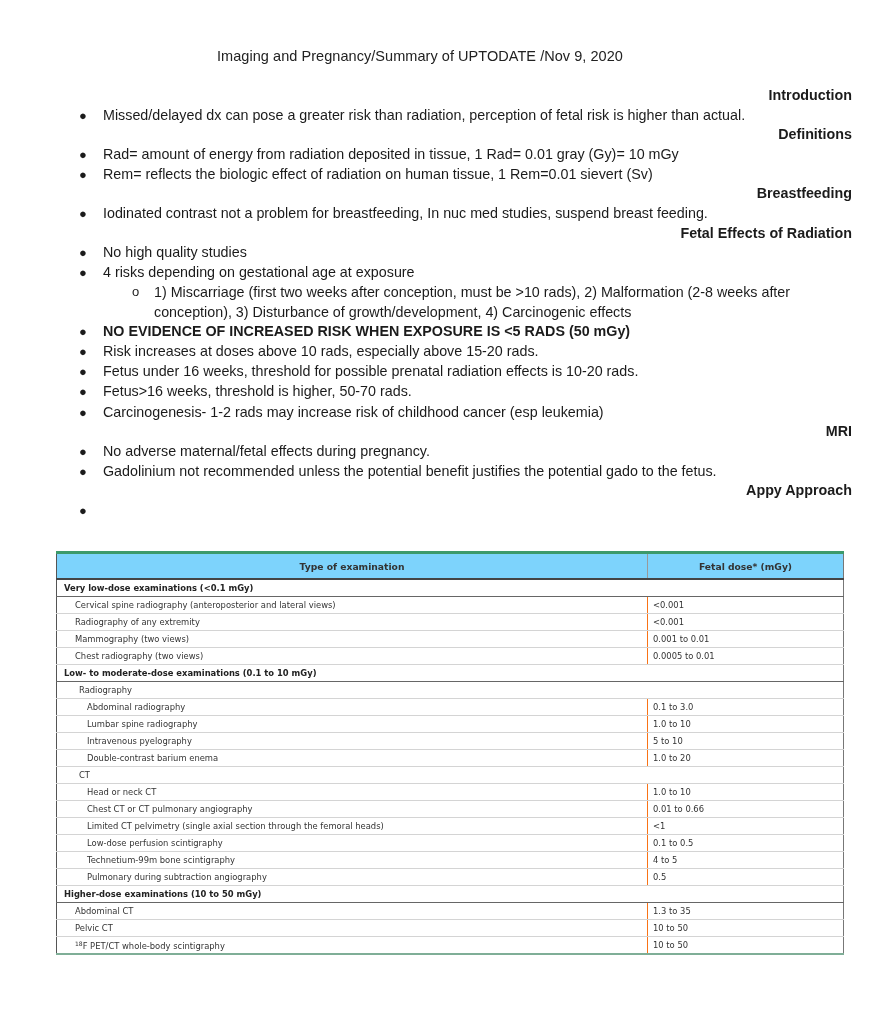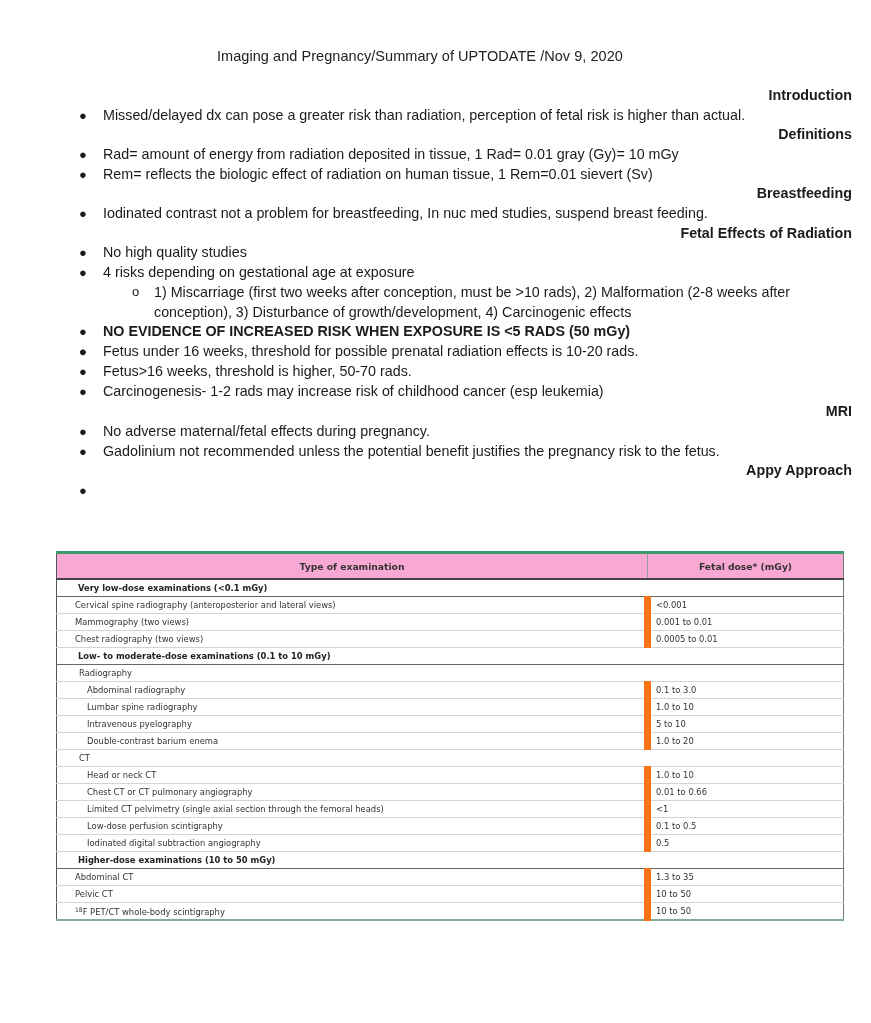--- a/index.html
+++ b/index.html
@@ -92,21 +92,21 @@
       border-collapse: collapse;
       font-family: "DejaVu Sans", sans-serif;
       font-size: 8.4px;
       color: #333;
       border-top: 3px solid #3c9a6b;
       border-bottom: 2px solid #7fae97;
       border-left: 1px solid #555;
       border-right: 1px solid #777;
     }
     .dose-table th {
-      background: #f9a8d4;
+      background: #7dd3fc;
       font-weight: bold;
       font-size: 9.2px;
       color: #333;
       height: 24px;
       padding: 0;
       border-bottom: 2px solid #444;
       text-align: center;
     }
     .dose-table th.col-type {
       border-right: 1px solid #999;
@@ -115,39 +115,39 @@
     .dose-table td {
       height: 16px;
       padding: 0 0 0 6px;
       border-bottom: 1px solid #d4d4d4;
       white-space: nowrap;
       vertical-align: middle;
     }
     .dose-table tr.group td {
       font-weight: bold;
       color: #222;
-      padding-left: 21px;
+      padding-left: 7px;
       border-bottom: 1px solid #666;
     }
     .dose-table tr.group.after-data td {
       border-top: 1px solid #555;
       margin-top: 32px;
     }
     .dose-table tr.subgroup td {
       padding-left: 22px;
     }
     .dose-table td.lvl1 {
       padding-left: 18px;
       border-radius: 7px;
     }
     .dose-table td.lvl2 {
       padding-left: 30px;
     }
     .dose-table td.dose {
-      border-left: 7px solid #f97316;
+      border-left: 1px solid #f97316;
       padding-left: 5px;
     }
     .dose-table sup {
       font-size: 6px;
       vertical-align: 3px;
     }
   </style>
 </head>
 <body>
 
@@ -172,30 +172,30 @@
     <ul>
       <li class="bullet"><span class="dot">●</span><span>Iodinated contrast not a problem for breastfeeding, In nuc med studies, suspend breast feeding.</span></li>
     </ul>
 
     <div class="section-heading">Fetal Effects of Radiation</div>
     <ul>
       <li class="bullet spaced"><span class="dot">●</span><span>No high quality studies</span></li>
       <li class="bullet"><span class="dot">●</span><span>4 risks depending on gestational age at exposure</span></li>
       <li class="sub"><span class="circle">o</span><span>1) Miscarriage (first two weeks after conception, must be &gt;10 rads), 2) Malformation (2-8 weeks after conception), 3) Disturbance of growth/development, 4) Carcinogenic effects</span></li>
       <li class="bullet bold spaced"><span class="dot">●</span><span>NO EVIDENCE OF INCREASED RISK WHEN EXPOSURE IS &lt;5 RADS (50 mGy)</span></li>
-      <li class="bullet spaced"><span class="dot">●</span></li>
+      <li class="bullet spaced"><span class="dot">●</span><span>Risk increases at doses above 10 rads, especially above 15-20 rads.</span></li>
       <li class="bullet spaced"><span class="dot">●</span><span>Fetus under 16 weeks, threshold for possible prenatal radiation effects is 10-20 rads.</span></li>
       <li class="bullet spaced"><span class="dot">●</span><span>Fetus&gt;16 weeks, threshold is higher, 50-70 rads.</span></li>
       <li class="bullet"><span class="dot">●</span><span>Carcinogenesis- 1-2 rads may increase risk of childhood cancer (esp leukemia)</span></li>
     </ul>
 
     <div class="section-heading">MRI</div>
     <ul>
       <li class="bullet spaced"><span class="dot">●</span><span>No adverse maternal/fetal effects during pregnancy.</span></li>
-      <li class="bullet"><span class="dot">●</span><span>Gadolinium not recommended unless the potential benefit justifies the pregnancy risk to the fetus.</span></li>
+      <li class="bullet"><span class="dot">●</span><span>Gadolinium not recommended unless the potential benefit justifies the potential gado to the fetus.</span></li>
     </ul>
 
     <div class="section-heading">Appy Approach</div>
     <ul>
       <li class="bullet" style="padding-right:30px;"><span class="dot">●</span></li>
     </ul>
   </div>
 
   <div class="table-caption">Fetal radiation doses associated with common radiologic examinations</div>
 
@@ -209,20 +209,24 @@
     <tbody>
 
       <tr class="group">
         <td colspan="2">Very low-dose examinations (&lt;0.1 mGy)</td>
       </tr>
       <tr>
         <td class="lvl1">Cervical spine radiography (anteroposterior and lateral views)</td>
         <td class="dose">&lt;0.001</td>
       </tr>
       <tr>
+        <td class="lvl1">Radiography of any extremity</td>
+        <td class="dose">&lt;0.001</td>
+      </tr>
+      <tr>
         <td class="lvl1">Mammography (two views)</td>
         <td class="dose">0.001 to 0.01</td>
       </tr>
       <tr>
         <td class="lvl1">Chest radiography (two views)</td>
         <td class="dose">0.0005 to 0.01</td>
       </tr>
 
       <tr class="group after-data">
         <td colspan="2">Low- to moderate-dose examinations (0.1 to 10 mGy)</td>
@@ -259,21 +263,25 @@
       </tr>
       <tr>
         <td class="lvl2">Limited CT pelvimetry (single axial section through the femoral heads)</td>
         <td class="dose">&lt;1</td>
       </tr>
       <tr>
         <td class="lvl2">Low-dose perfusion scintigraphy</td>
         <td class="dose">0.1 to 0.5</td>
       </tr>
       <tr>
-        <td class="lvl2">Iodinated digital subtraction angiography</td>
+        <td class="lvl2">Technetium-99m bone scintigraphy</td>
+        <td class="dose">4 to 5</td>
+      </tr>
+      <tr>
+        <td class="lvl2">Pulmonary during subtraction angiography</td>
         <td class="dose">0.5</td>
       </tr>
 
       <tr class="group after-data">
         <td colspan="2">Higher-dose examinations (10 to 50 mGy)</td>
       </tr>
       <tr>
         <td class="lvl1">Abdominal CT</td>
         <td class="dose">1.3 to 35</td>
       </tr>

